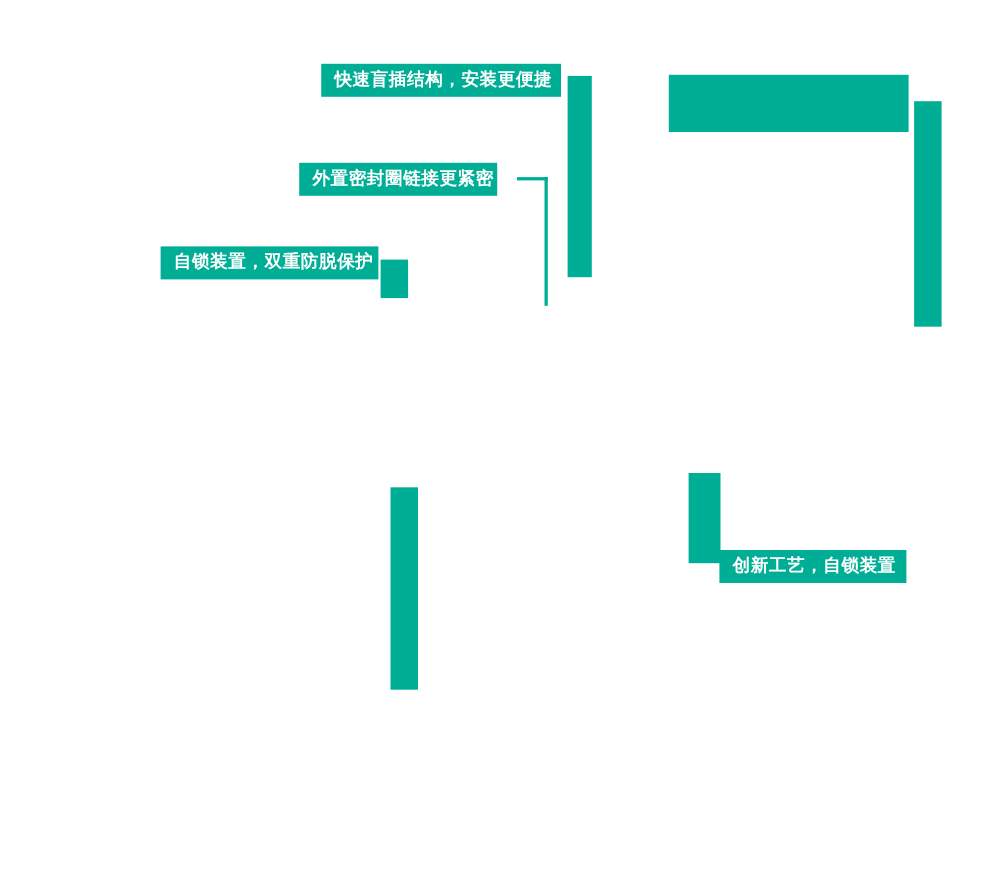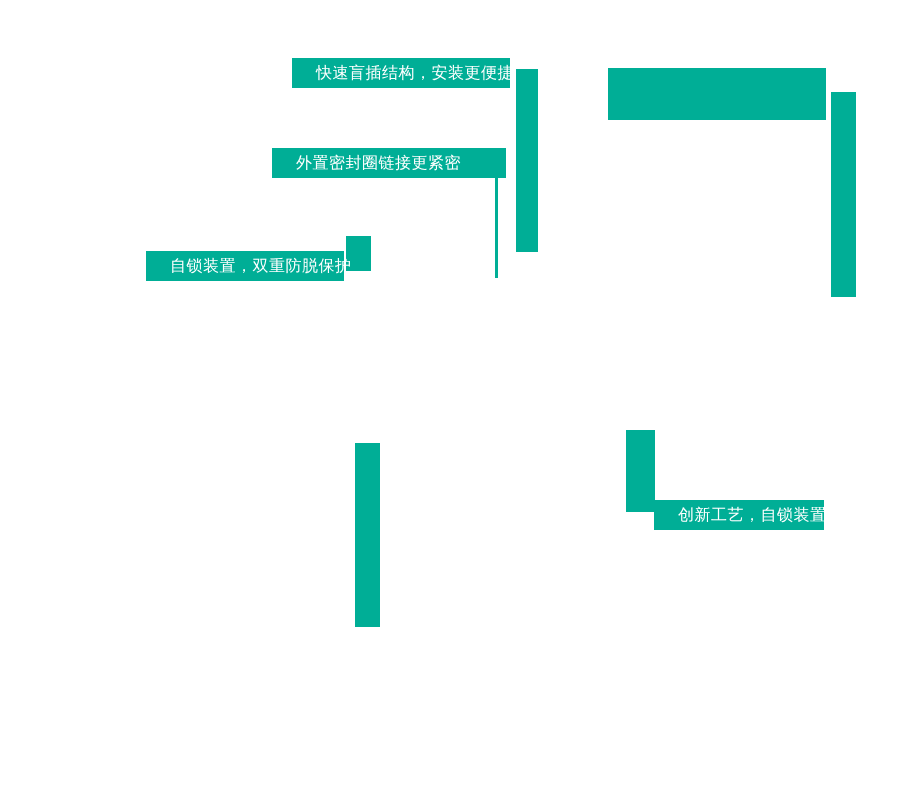--- a/index.html
+++ b/index.html
@@ -23,23 +23,23 @@
 
   
   .callout {
     position: absolute;
     background: #00ae96;
     color: #ffffff;
     font-size: 16px;
     line-height: 30px;
     letter-spacing: 0.5px;
     white-space: pre;
-    padding: 0 24px;
+    padding: 0 12px;
     box-sizing: border-box;
-    font-weight: 400;
+    font-weight: 700;
   }
   .callout.two-line {
     line-height: 26px;
     padding-top: 4px;
     padding-bottom: 4px;
   }
   .callout .line {
     display: block;
     white-space: pre;
   }
@@ -87,23 +87,23 @@
 
   <div class="bar" style="left:626px; top:430px; width:29px; height:82px;"></div>
 
   <div class="leader" style="left:470px; top:161px; width:28px; height:117px;">
     <span class="seg-h"></span>
     <span class="seg-v"></span>
   </div>
 
   <div class="callout" style="left:292px; top:58px; width:218px; height:30px;">快速盲插结构，安装更便捷</div>
 
-  <div class="callout" style="left:272px; top:148px; width:234px; height:30px;">外置密封圈链接更紧密</div>
+  <div class="callout" style="left:272px; top:148px; width:180px; height:30px;">外置密封圈链接更紧密</div>
 
-  <div class="callout" style="left:146px; top:224px; width:198px; height:30px;margin-top:27px;">自锁装置，双重防脱保护</div>
+  <div class="callout" style="left:146px; top:224px; width:198px; height:30px;">自锁装置，双重防脱保护</div>
 
   <div class="callout two-line" style="left:608px; top:68px; width:218px; height:52px;">
     <span class="line">独特内部爪式结构</span>
     <span class="line">让线缆更牢固，防水更可靠</span>
   </div>
 
   <div class="callout" style="left:654px; top:500px; width:170px; height:30px;">创新工艺，自锁装置</div>
 
 
 </div>

